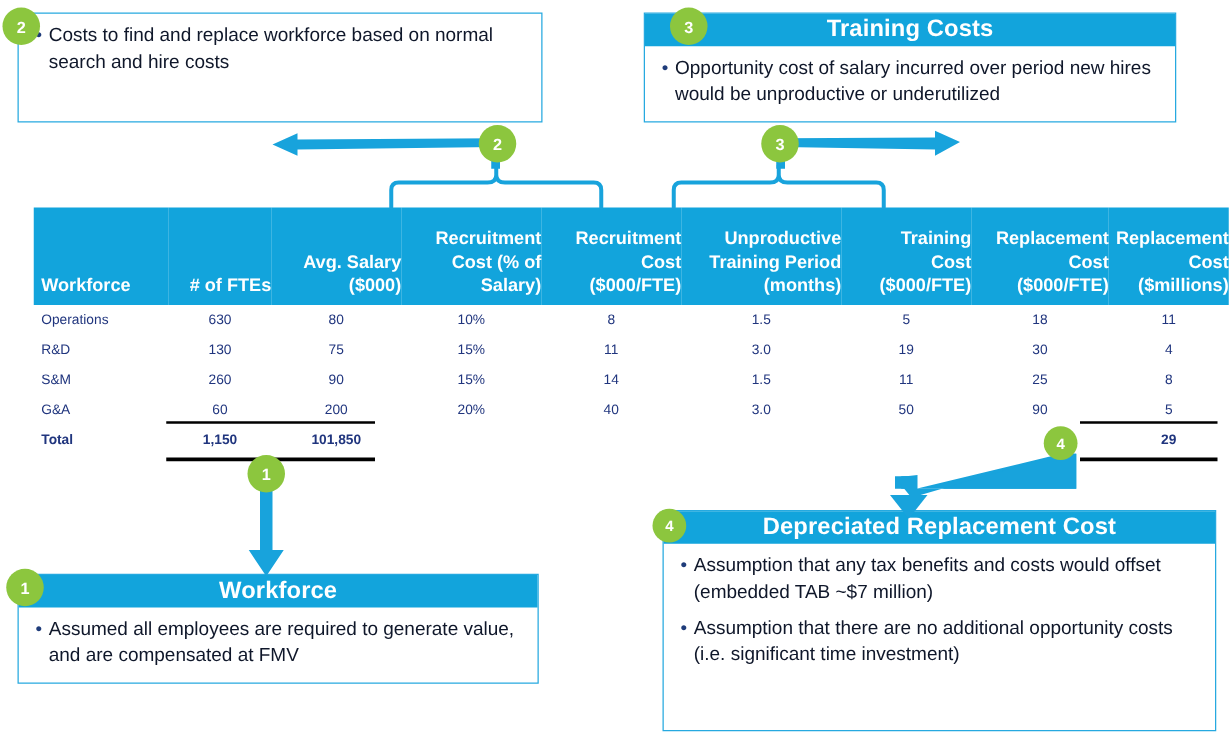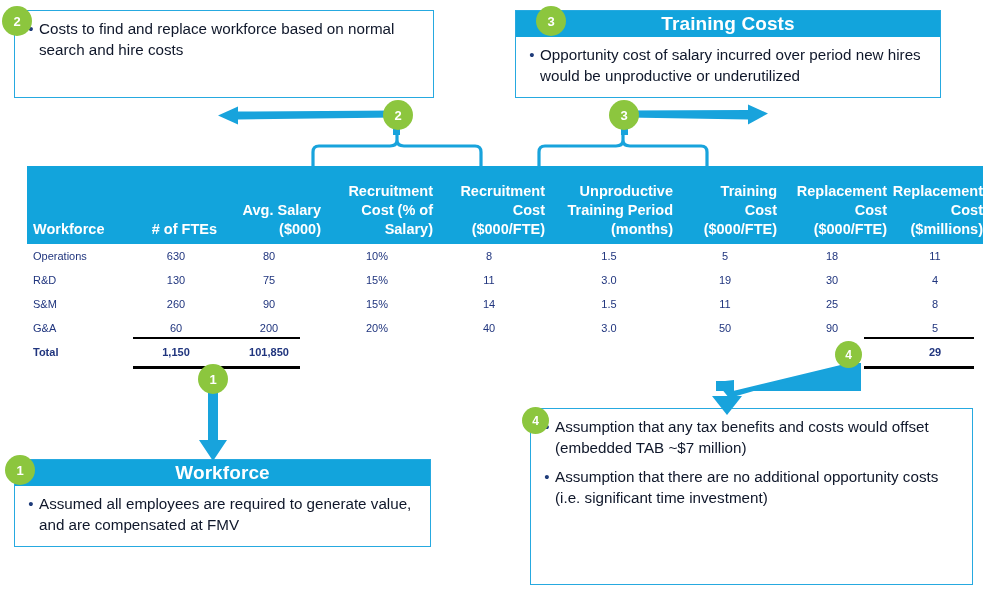--- a/index.html
+++ b/index.html
@@ -259,20 +259,21 @@
         <span class="dot">•</span>
         <span class="txt">Assumed all employees are required to generate value, and are compensated at FMV</span>
       </div>
     </div>
   </div>
   <div class="badge" style="left:5px;top:455px;">
     <span>1</span>
   </div>
 
   <div class="callout" style="left:530px;top:408px;width:443px;height:177px;">
+    <div class="cap">Depreciated Replacement Cost</div>
     <div class="body">
       <div class="bullet">
         <span class="dot">•</span>
         <span class="txt">Assumption that any tax benefits and costs would offset  (embedded TAB ~$7 million)</span>
       </div>
       <div class="bullet">
         <span class="dot">•</span>
         <span class="txt">Assumption that there are no additional opportunity costs (i.e. significant time investment)</span>
       </div>
     </div>

